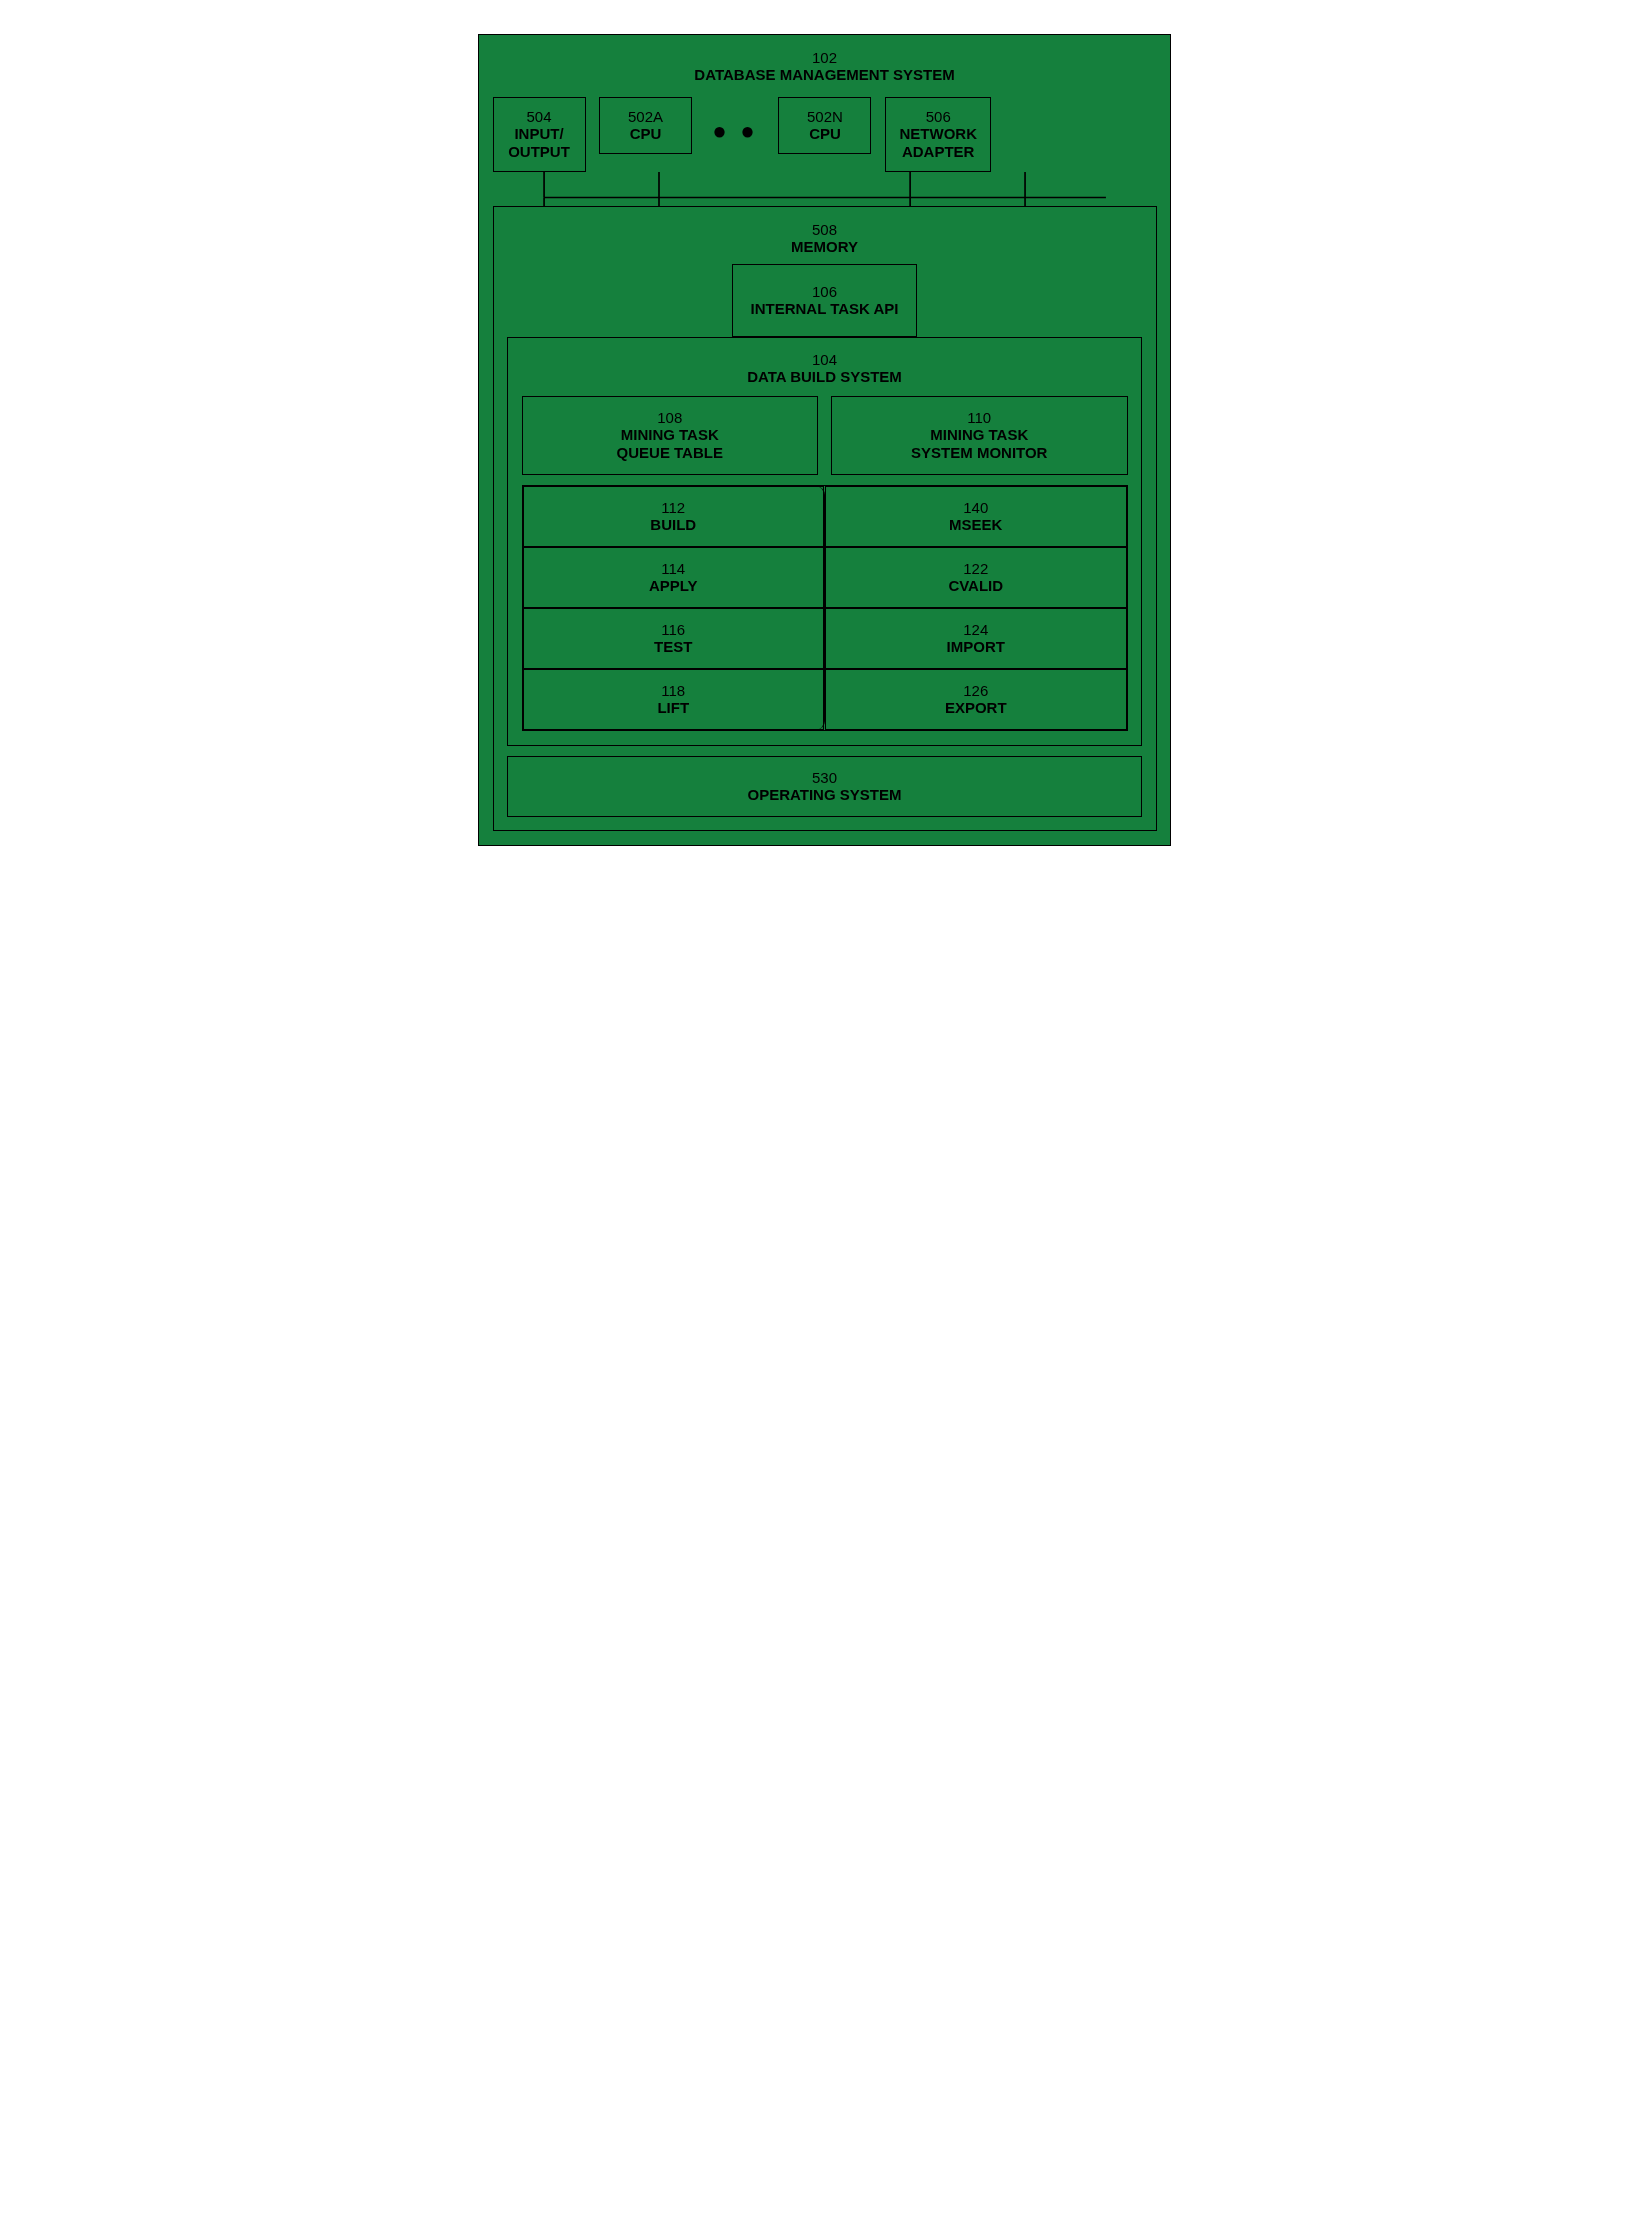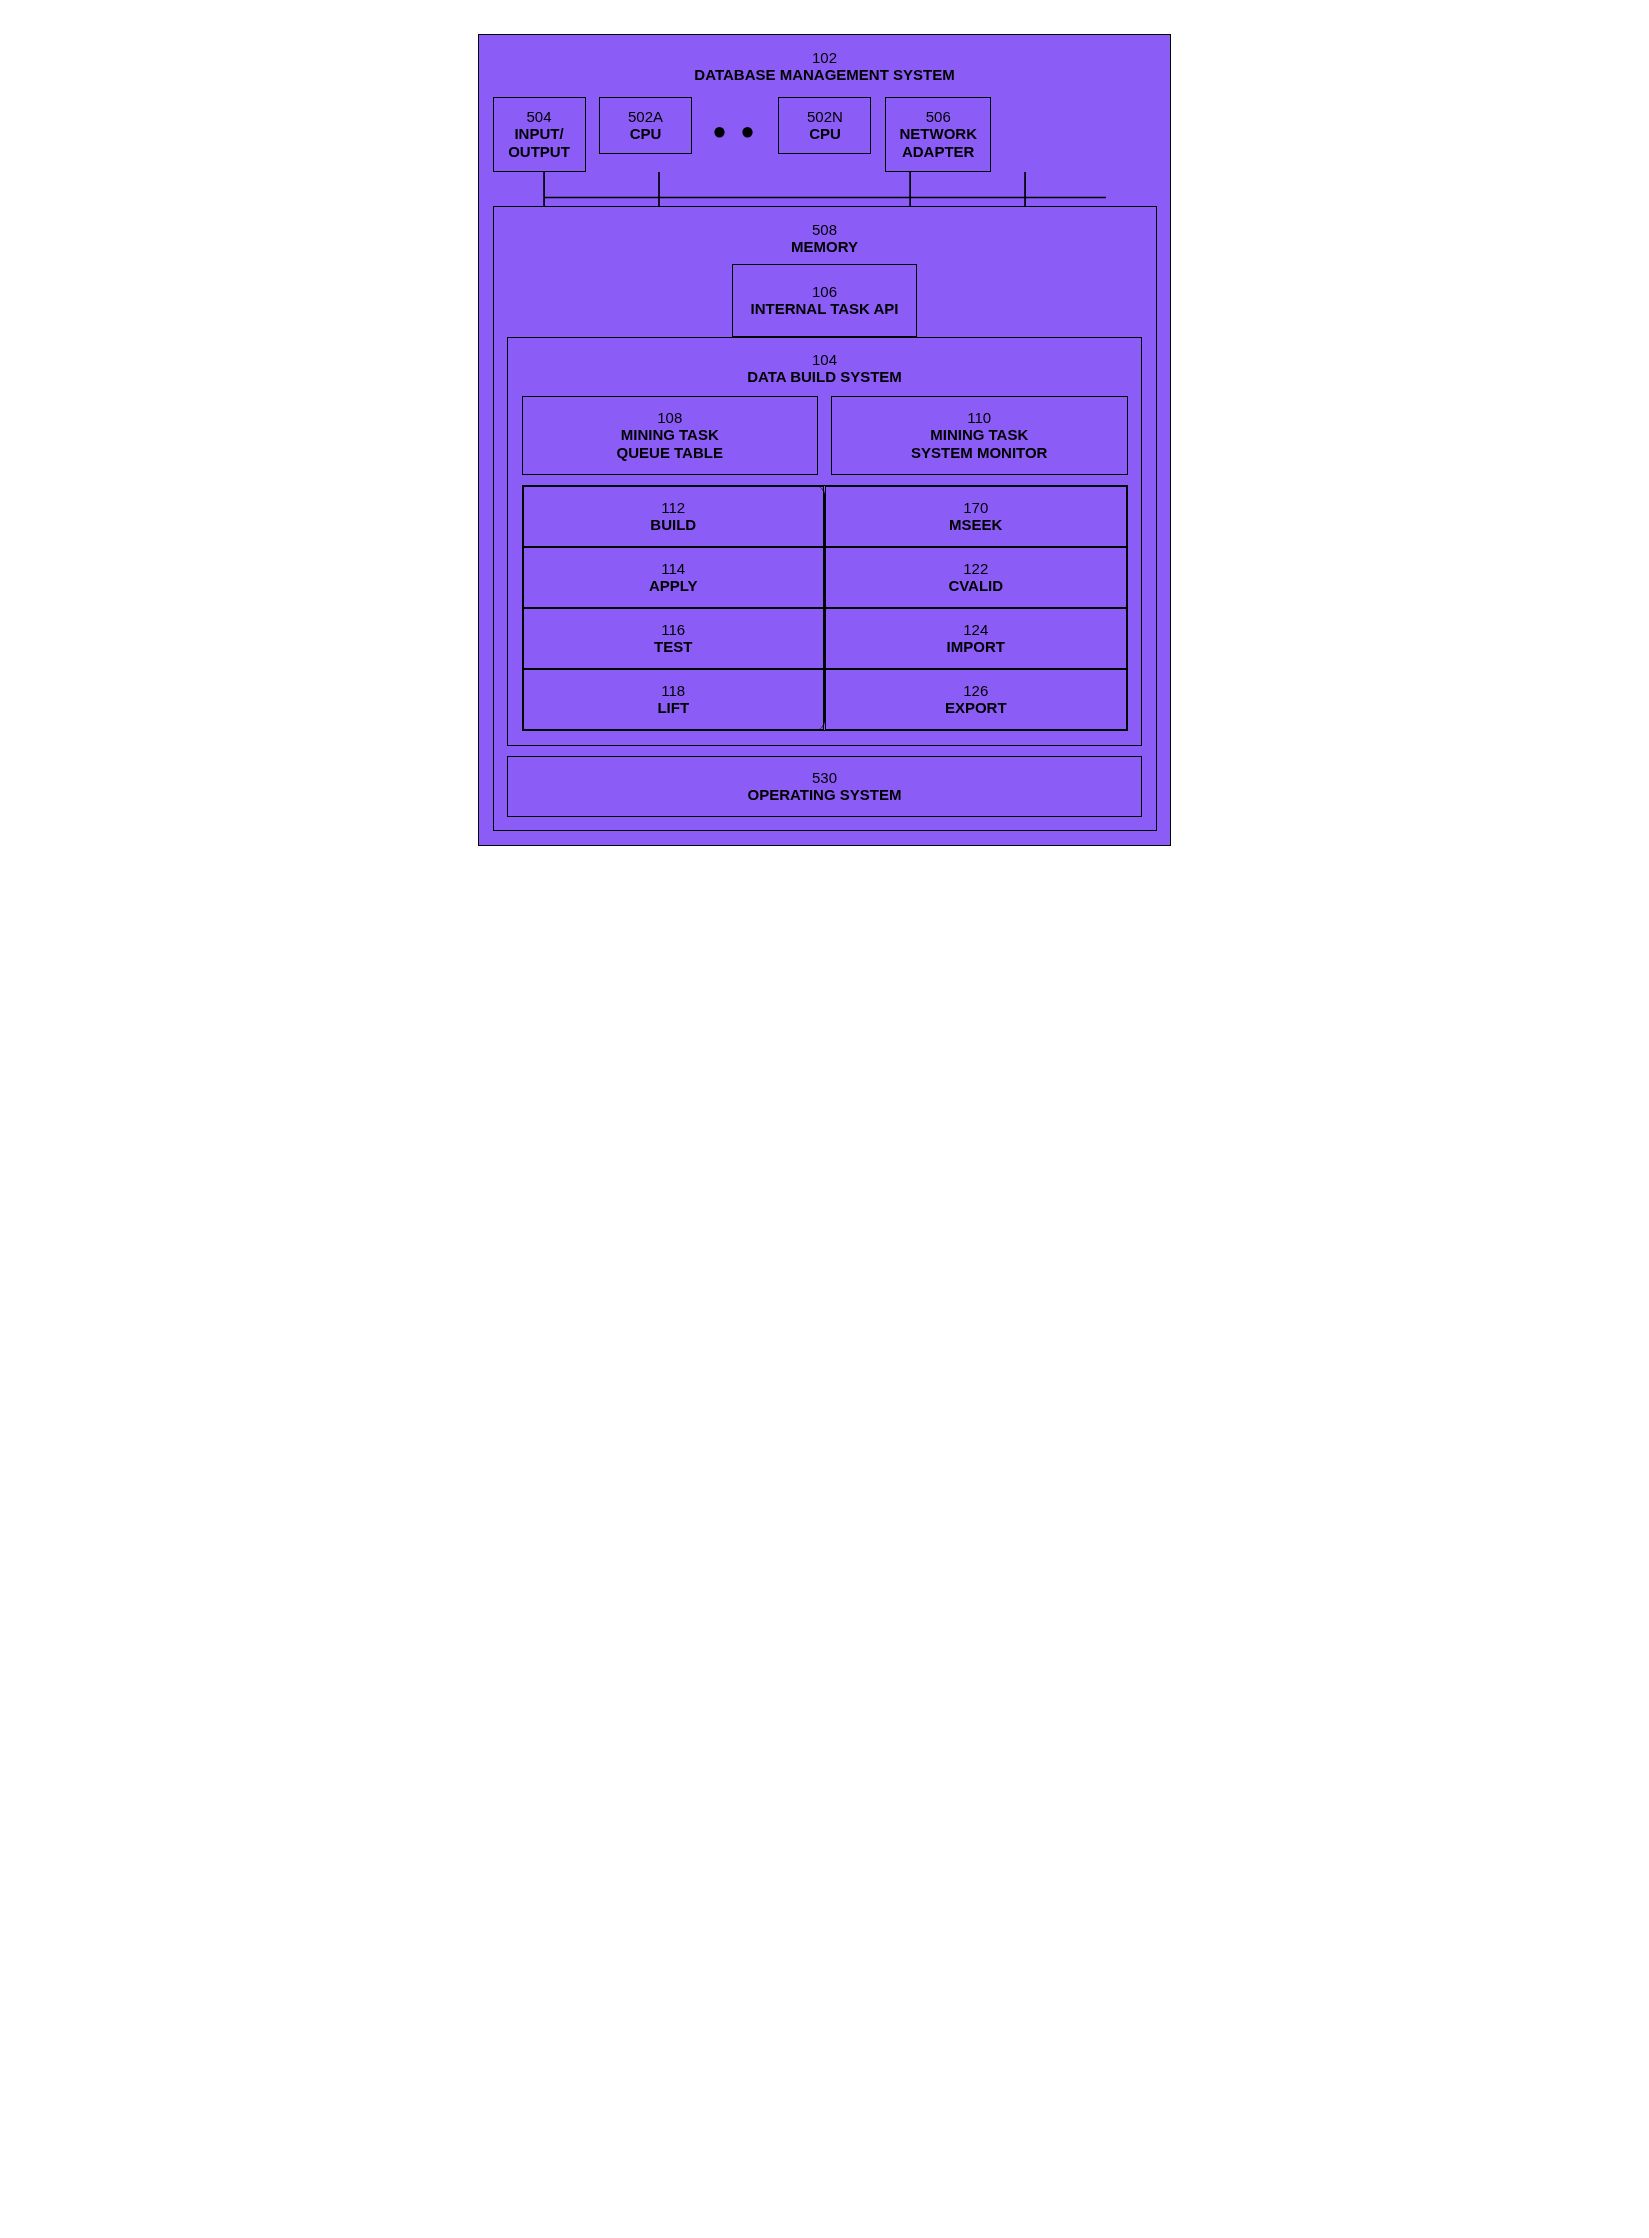--- a/index.html
+++ b/index.html
@@ -20,21 +20,21 @@
 
     .diagram-wrapper {
       display: flex;
       flex-direction: row;
       align-items: flex-start;
       gap: 17px;
     }
 
     .box {
       border: 1.7px solid #000;
-      background: #8b5cf6;
+      background: #15803d;
       text-align: center;
     }
 
     .label-num {
       font-size: 15px;
       font-weight: normal;
     }
 
     .label-text {
       font-size: 15px;
@@ -274,21 +274,21 @@
               <div class="label-text">TEST</div>
             </div>
             <div class="inner-sub">
               <div class="label-num">118</div>
               <div class="label-text">LIFT</div>
             </div>
           </div>
 
           <div class="inner-col">
             <div class="inner-sub">
-              <div class="label-num">170</div>
+              <div class="label-num">140</div>
               <div class="label-text">MSEEK</div>
             </div>
             <div class="inner-sub">
               <div class="label-num">122</div>
               <div class="label-text">CVALID</div>
             </div>
             <div class="inner-sub">
               <div class="label-num">124</div>
               <div class="label-text">IMPORT</div>
             </div>

